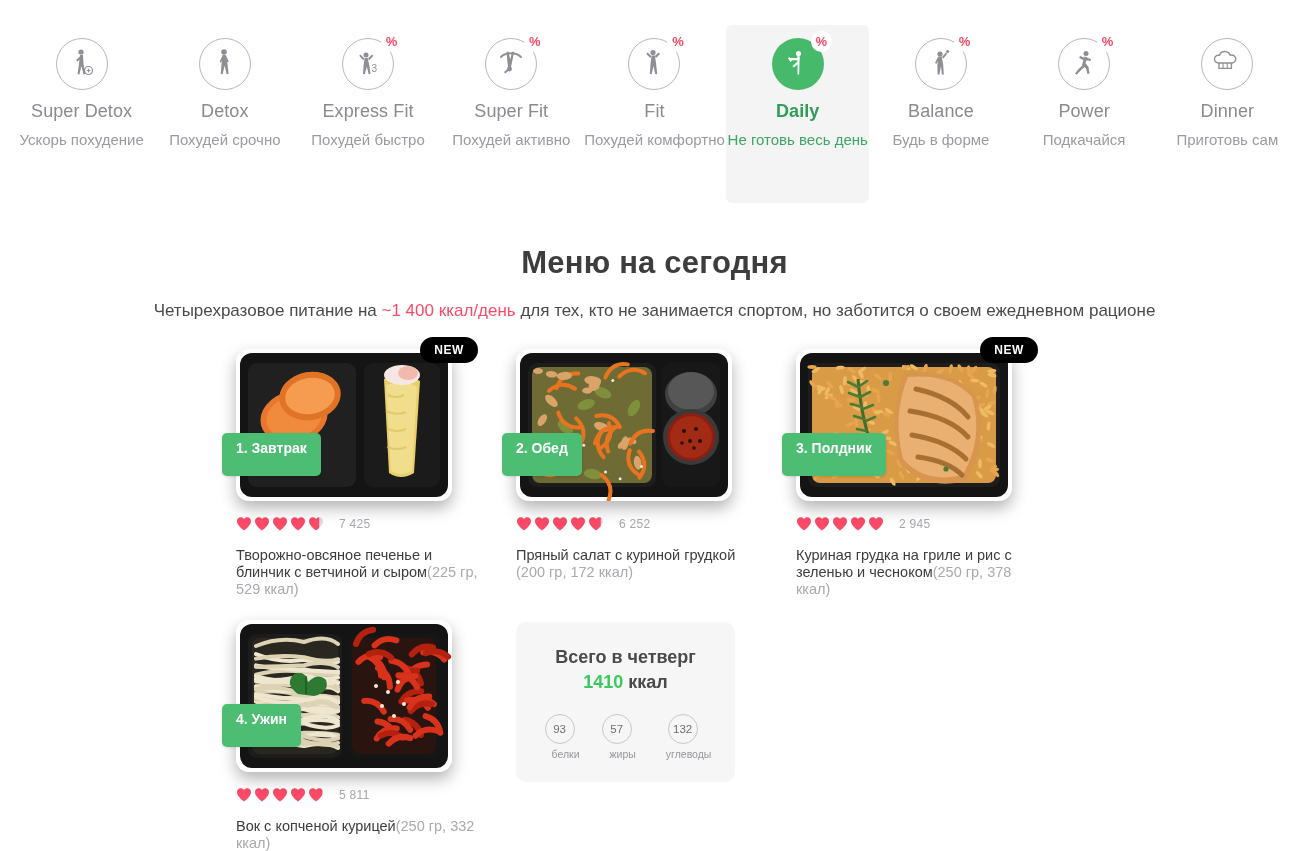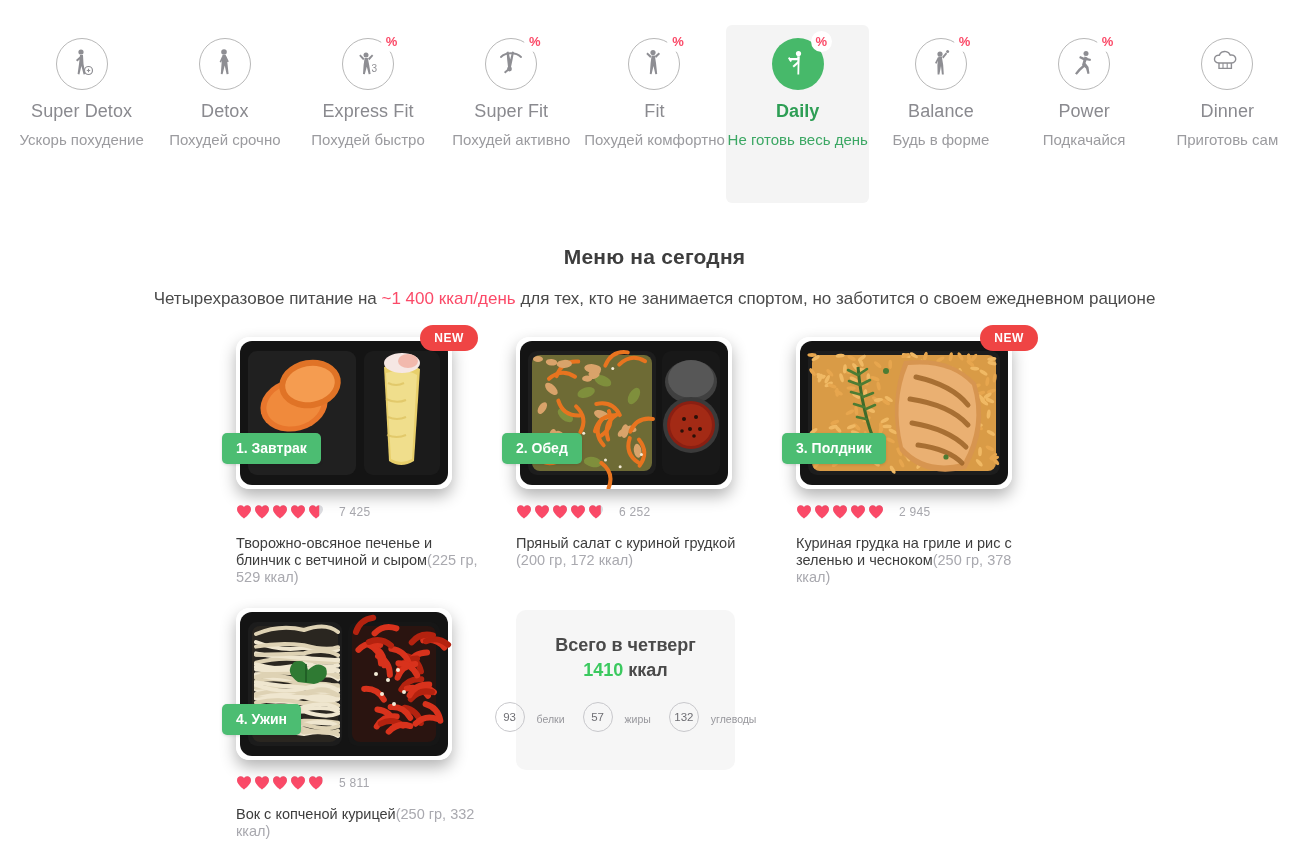--- a/index.html
+++ b/index.html
@@ -76,21 +76,21 @@
     font-size: 15px;
     color: #9b9b9f;
     line-height: 19px;
     margin-top: 8px;
   }
   .tab.active .tab-sub { color: #3ba763; }
 
   
   .section-head { text-align: center; margin-top: 40px; }
   .section-title {
-    font-size: 21px;
+    font-size: 31px;
     font-weight: bold;
     color: #3d3d3d;
     letter-spacing: .2px;
   }
   .section-sub {
     font-size: 17px;
     color: #4a4a4a;
     line-height: 24px;
     margin: 18px auto 0 auto;
     max-width: 1040px;
@@ -115,38 +115,38 @@
     box-shadow: 0 7px 16px rgba(0,0,0,.30);
   }
   .card-photo .tray {
     position: absolute; inset: 0;
     border-radius: 13px;
     overflow: hidden;
   }
   .badge-new {
     position: absolute;
     top: -12px; right: -26px;
-    background: #ef4444;
+    background: #000000;
     color: #ffffff;
     font-size: 12px;
     font-weight: bold;
     letter-spacing: .6px;
     padding: 6px 14px 6px 14px;
     border-radius: 14px;
     z-index: 4;
   }
   .badge-meal {
     position: absolute;
     left: -14px;
     bottom: 25px;
     background: #4cbd72;
     color: #ffffff;
     font-size: 14px;
     font-weight: bold;
-    padding: 7px 14px 8px 14px;
+    padding: 7px 14px 20px 14px;
     border-radius: 5px;
     z-index: 4;
     white-space: nowrap;
     box-shadow: 0 1px 3px rgba(0,0,0,.12);
   }
   .rating-row {
     display: flex;
     align-items: center;
     margin-top: 14px;
     height: 18px;
@@ -191,21 +191,21 @@
     font-weight: bold;
     color: #4a4a4a;
     margin-top: 4px;
   }
   .summary-kcal .num { color: #3bc95f; }
   .macros {
     display: flex;
     gap: 18px;
     margin-top: 21px;
   }
-  .macro { display: flex; flex-direction: row; align-items: center; }
+  .macro { display: flex; flex-direction: column; align-items: center; }
   .macro-circle {
     width: 30px; height: 30px;
     border-radius: 50%;
     border: 1px solid #c8c8cc;
     display: flex; align-items: center; justify-content: center;
     font-size: 11.5px;
     color: #6e6e73;
   }
   .macro-label {
     font-size: 10.5px;

